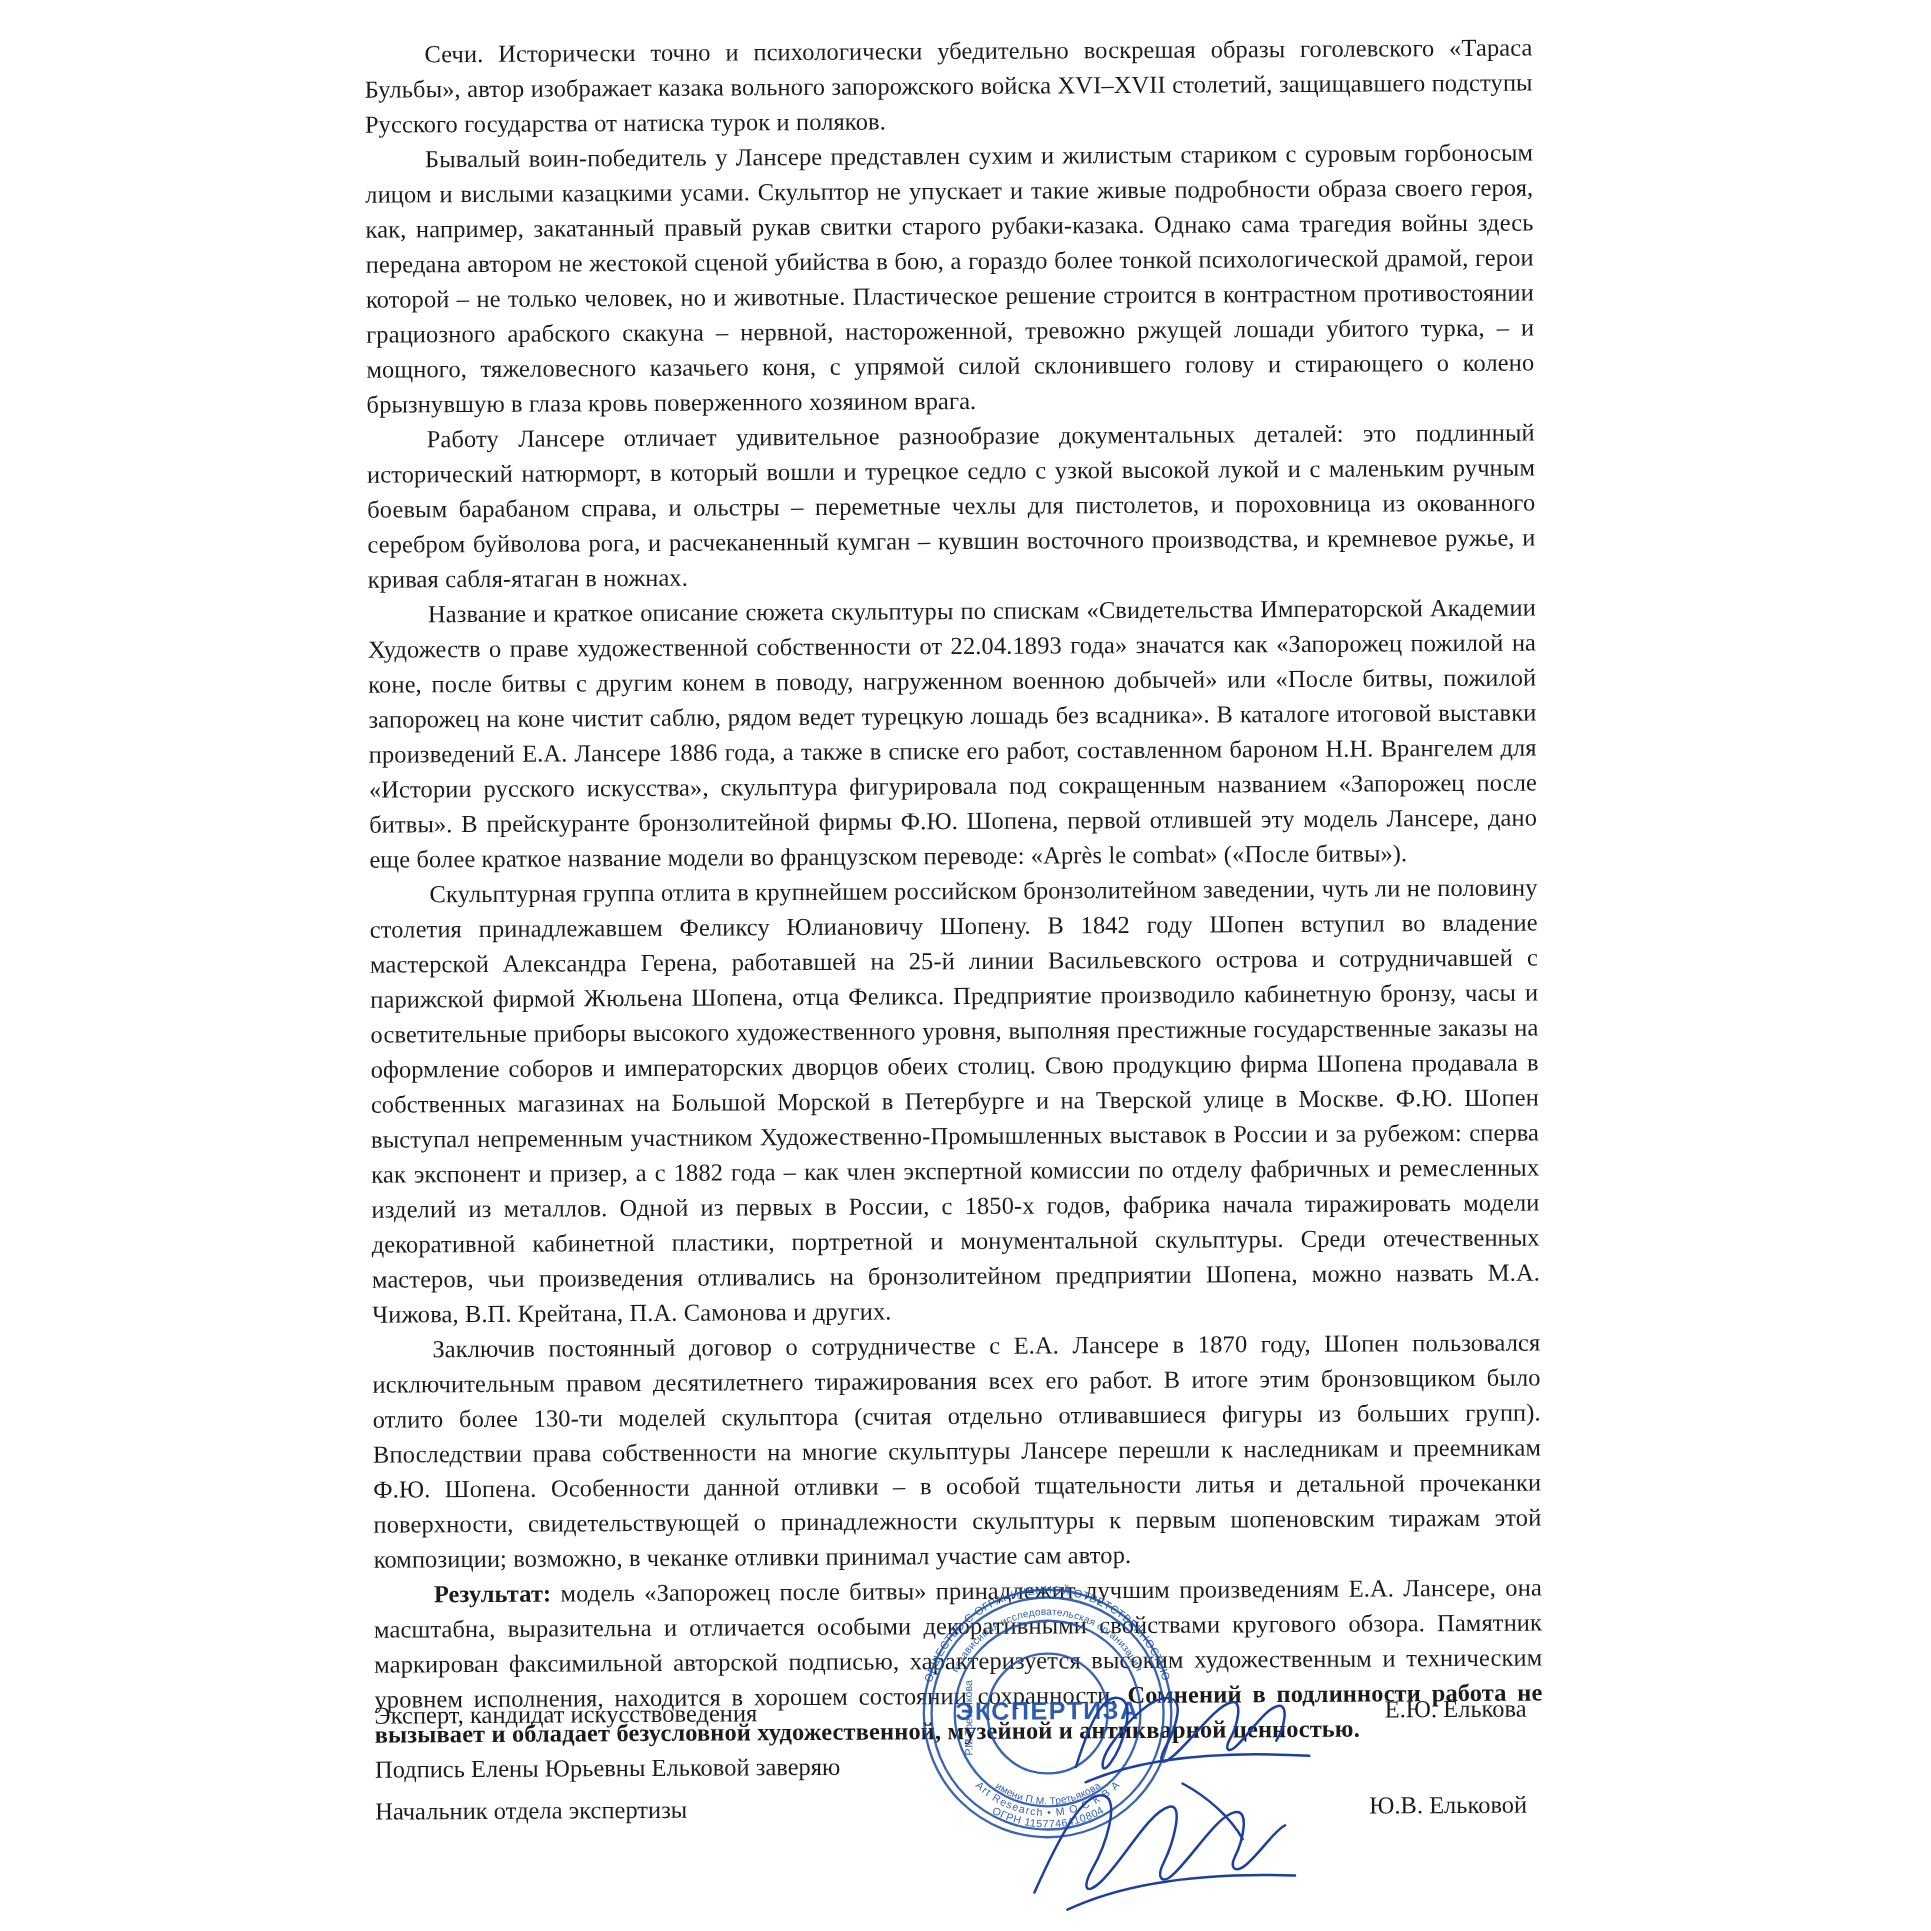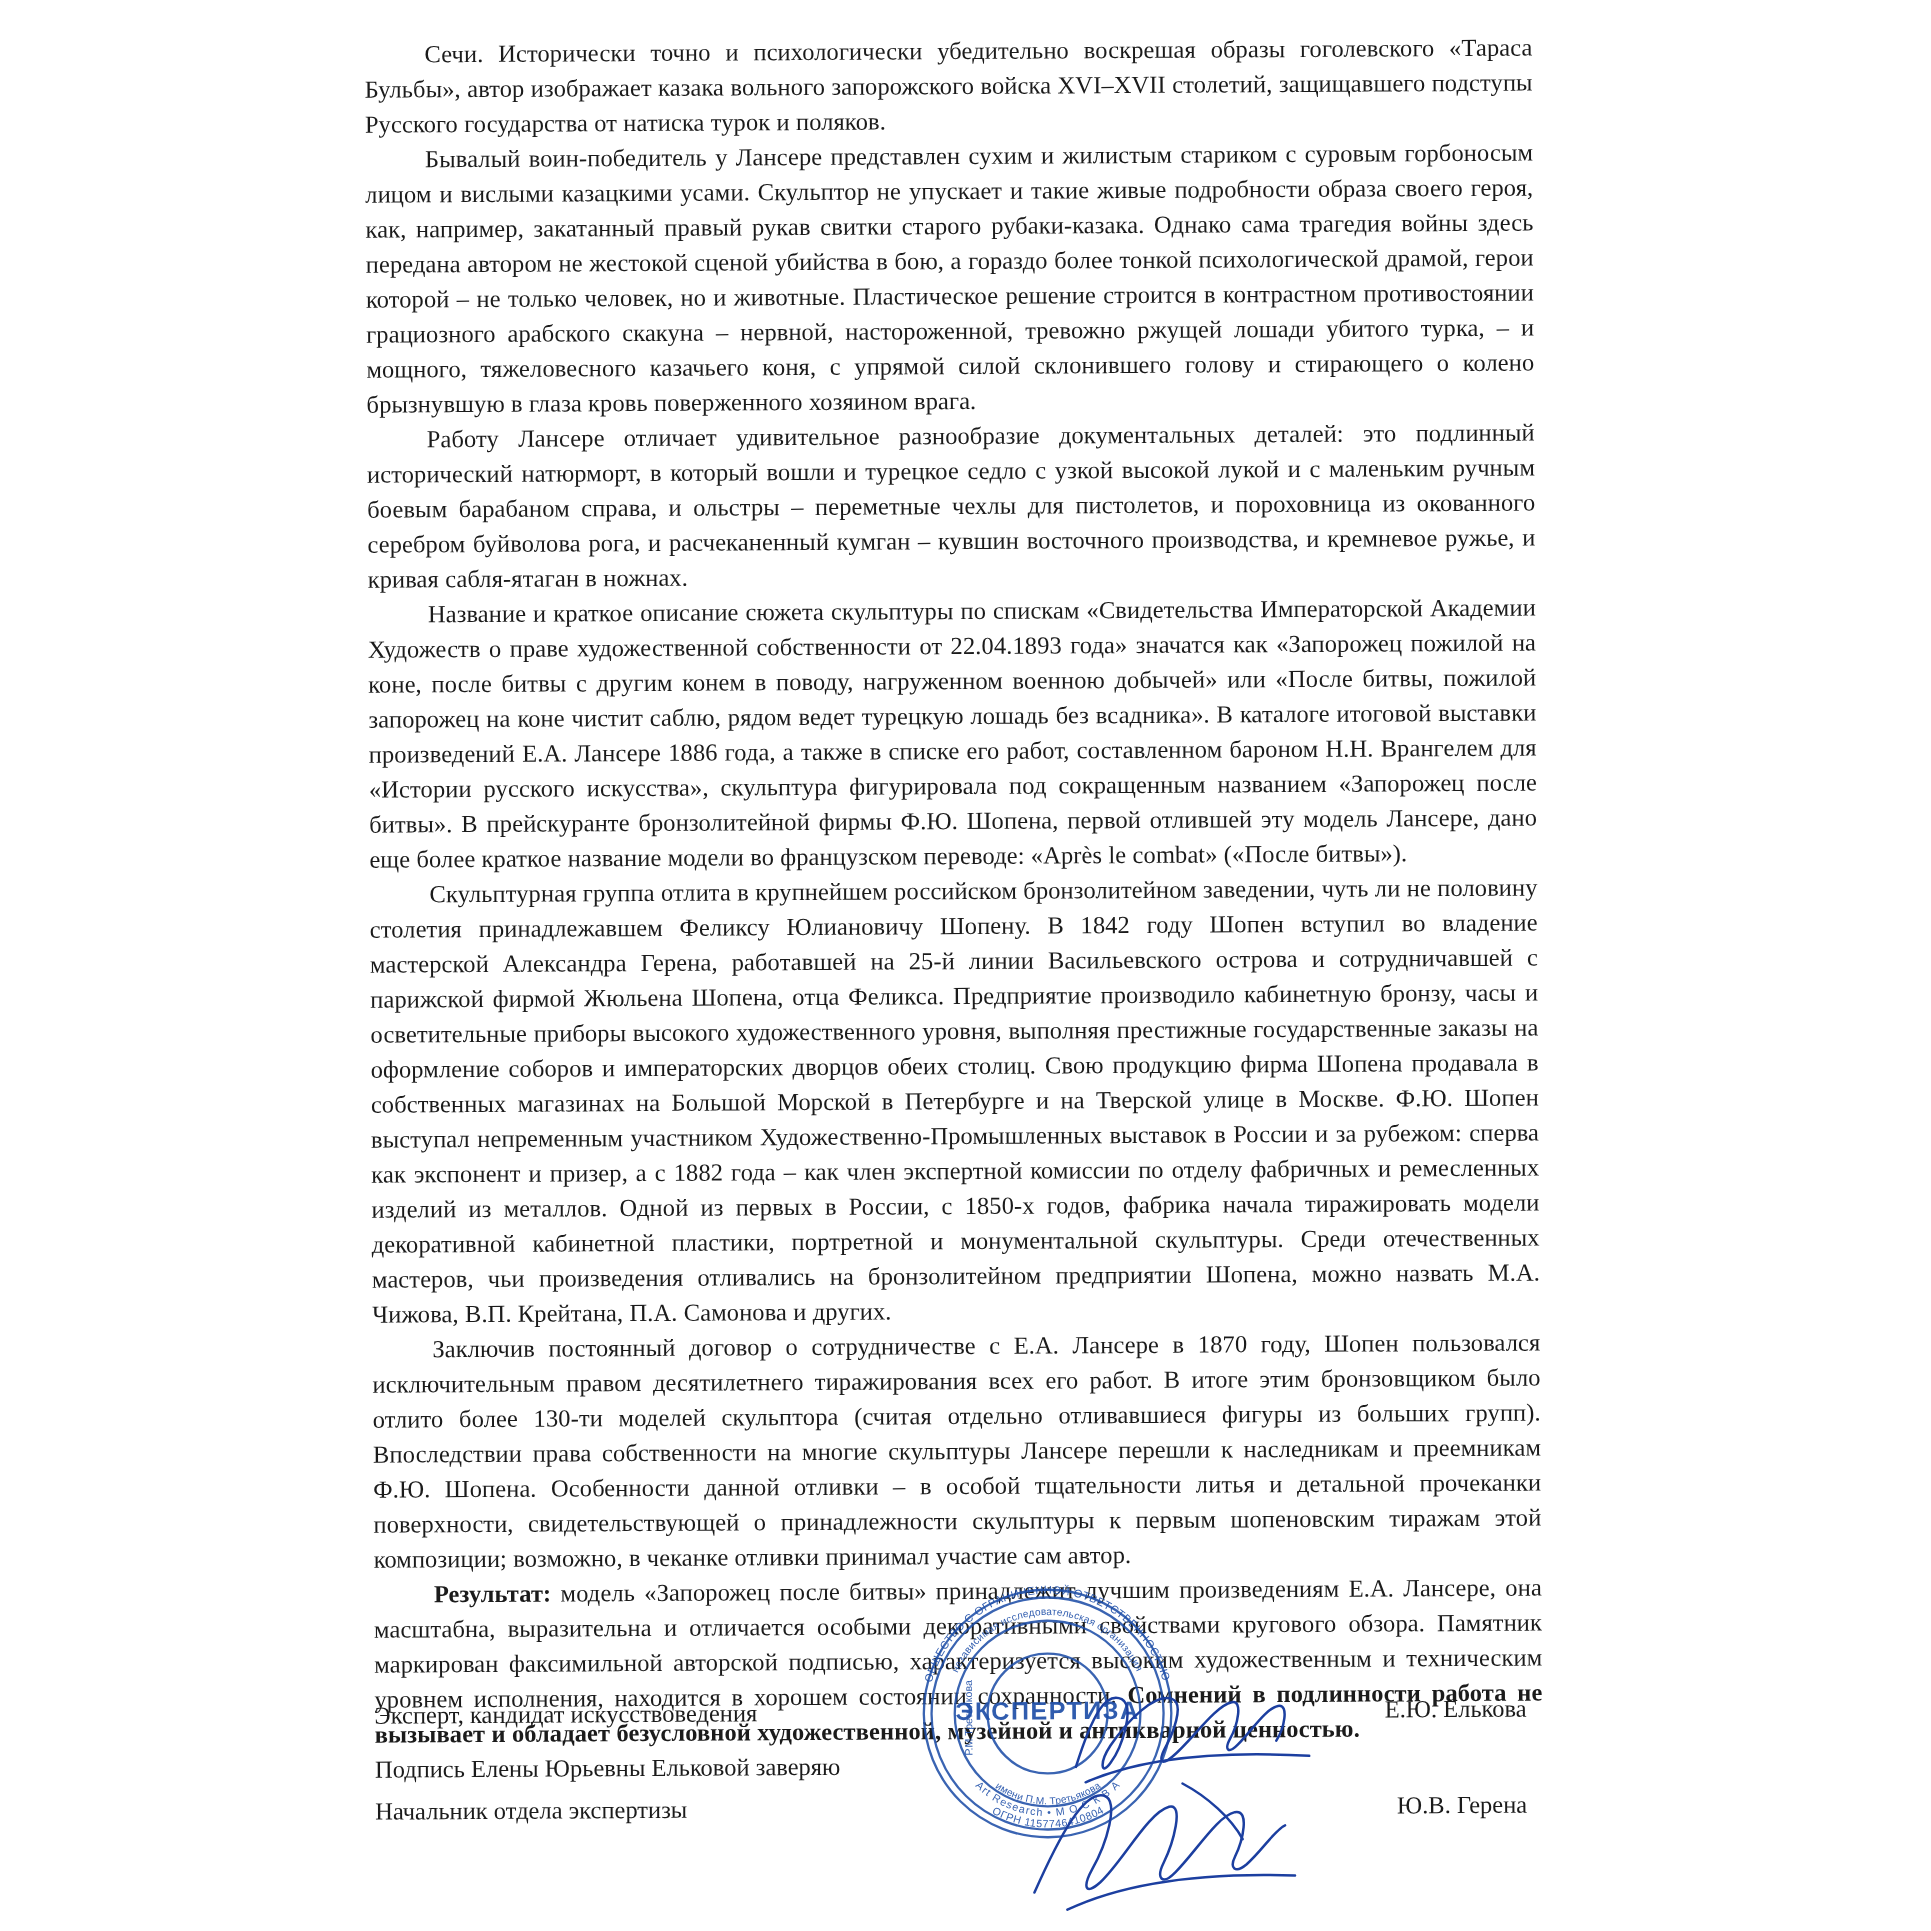--- a/index.html
+++ b/index.html
@@ -119,21 +119,21 @@
     <div class="sign-row">
       <span class="left">Эксперт, кандидат искусствоведения</span>
       <span class="right">Е.Ю. Елькова</span>
     </div>
     <div class="sign-row tight">
       <span class="left">Подпись Елены Юрьевны Ельковой заверяю</span>
       <span class="right"></span>
     </div>
     <div class="sign-row">
       <span class="left">Начальник отдела экспертизы</span>
-      <span class="right">Ю.В. Герена</span>
+      <span class="right">Ю.В. Ельковой</span>
     </div>
   </div>
 
   <div class="stamp">
     <svg width="290" height="290" viewBox="0 0 300 300" xmlns="http://www.w3.org/2000/svg">
       <defs>
         <path id="arcOuterTop" d="M 26,150 A 124,124 0 0 1 274,150"></path>
         <path id="arcOuterBottom" d="M 32,150 A 118,118 0 0 0 268,150"></path>
         <path id="arcInnerTop" d="M 48,150 A 102,102 0 0 1 252,150"></path>
         <path id="arcInnerBottom" d="M 56,150 A 94,94 0 0 0 244,150"></path>

